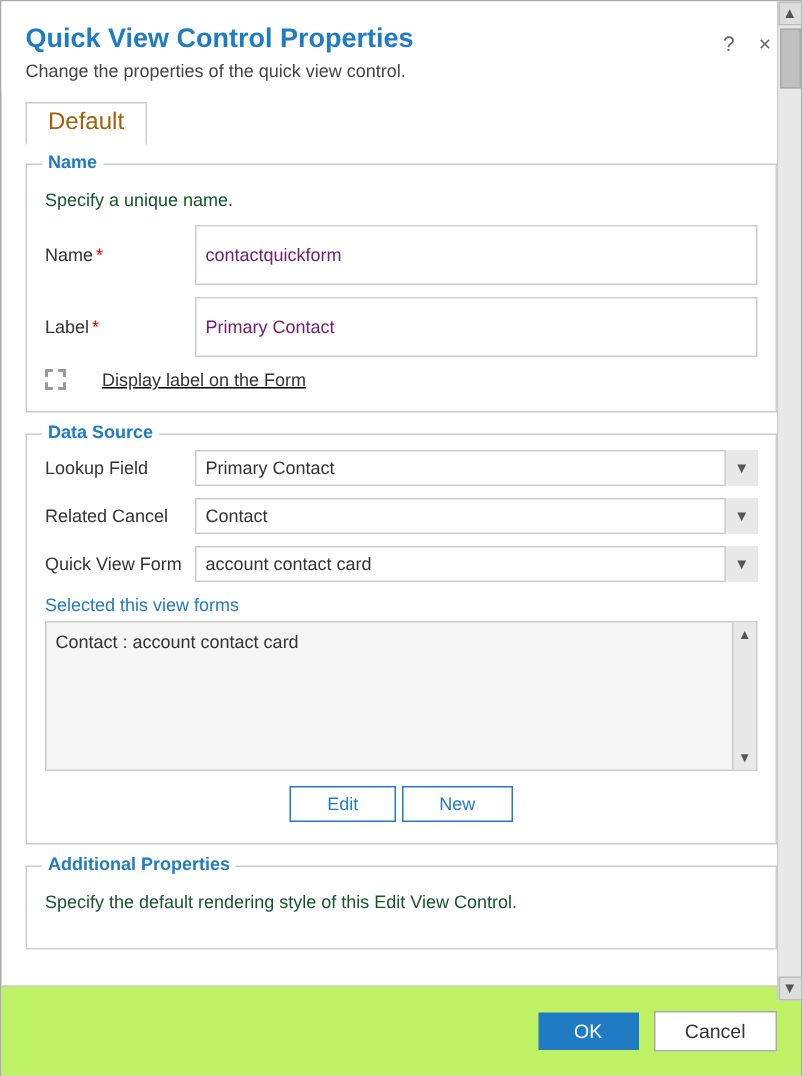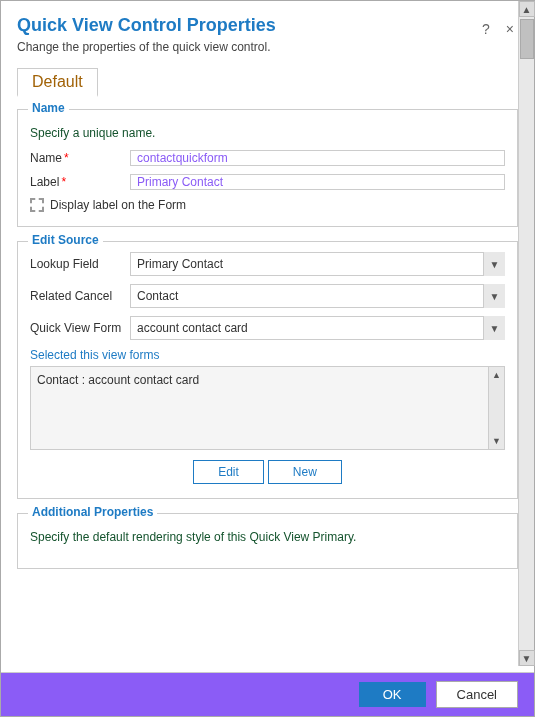--- a/index.html
+++ b/index.html
@@ -149,32 +149,33 @@
       font-size: 12px;
       color: #333;
       flex-shrink: 0;
     }
     .required-star {
       color: red;
       margin-left: 2px;
     }
     .form-input {
       flex: 1;
-      height: 16px;
+      height: 40px;
       border: 1px solid #ccc;
       padding: 2px 6px;
       font-size: 12px;
-      color: #8b5cf6;
+      color: #701a75;
       outline: none;
     }
     .checkbox-row {
       display: flex;
       align-items: center;
-      gap: 6px;
+      gap: 24px;
       margin-top: 6px;
+      text-decoration: underline;
     }
     .checkbox-dashed {
       width: 14px;
       height: 14px;
       border: 2px dashed #999;
       display: inline-block;
       flex-shrink: 0;
     }
     .checkbox-label {
       font-size: 12px;
@@ -218,21 +219,21 @@
 
     
     .selected-label {
       font-size: 12px;
       color: #1e7bc4;
       margin-bottom: 4px;
       font-weight: 500;
     }
     .list-box {
       border: 1px solid #ccc;
-      height: 84px;
+      height: 100px;
       background: #f5f5f5;
       padding: 4px 6px;
       font-size: 12px;
       color: #333;
       position: relative;
       overflow: hidden;
     }
     .list-box-item {
       padding: 2px 0;
     }
@@ -288,22 +289,22 @@
       width: 14px;
       height: 14px;
       border: 1px solid #1e7bc4;
       background: #fff;
       display: inline-block;
       flex-shrink: 0;
     }
 
     
     .dialog-footer {
-      height: 44px;
-      background: #8b5cf6;
+      height: 60px;
+      background: #bef264;
       border-top: 1px solid #ccc;
       display: flex;
       align-items: center;
       justify-content: flex-end;
       padding: 0 16px;
       gap: 10px;
     }
     .btn-primary {
       padding: 5px 24px;
       background: #1e7bc4;
@@ -377,21 +378,21 @@
         <input class="form-input" type="text" value="Primary Contact" style="">
       </div>
 
       <div class="checkbox-row">
         <span class="checkbox-dashed"></span>
         <span class="checkbox-label">Display label on the Form</span>
       </div>
     </div>
 
     <div class="section-box">
-      <div class="section-legend">Edit Source</div>
+      <div class="section-legend">Data Source</div>
 
       <div class="form-row">
         <div class="form-label">Lookup Field</div>
         <div class="form-select-wrapper">
           <select class="form-select"><option>Primary Contact</option></select>
           <div class="select-arrow">▼</div>
         </div>
       </div>
 
       <div class="form-row">
@@ -420,21 +421,21 @@
       </div>
 
       <div class="datasource-buttons">
         <button class="btn-secondary">Edit</button>
         <button class="btn-secondary">New</button>
       </div>
     </div>
 
     <div class="section-box">
       <div class="section-legend">Additional Properties</div>
-      <div class="section-description">Specify the default rendering style of this Quick View Primary.</div>
+      <div class="section-description">Specify the default rendering style of this Edit View Control.</div>
     </div>
 
   </div>
 
   <div class="dialog-footer">
     <button class="btn-primary">OK</button>
     <button class="btn-cancel">Cancel</button>
   </div>
 
 </div>

